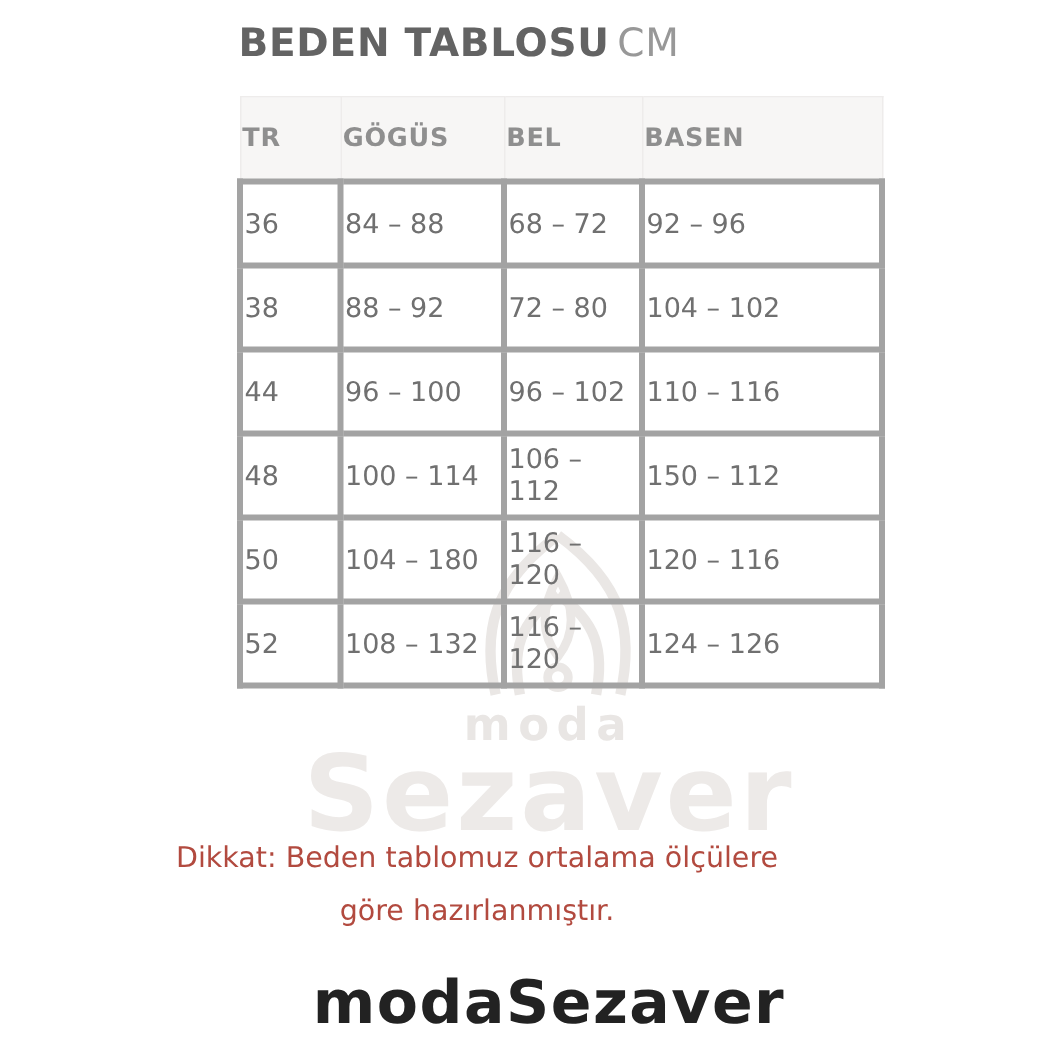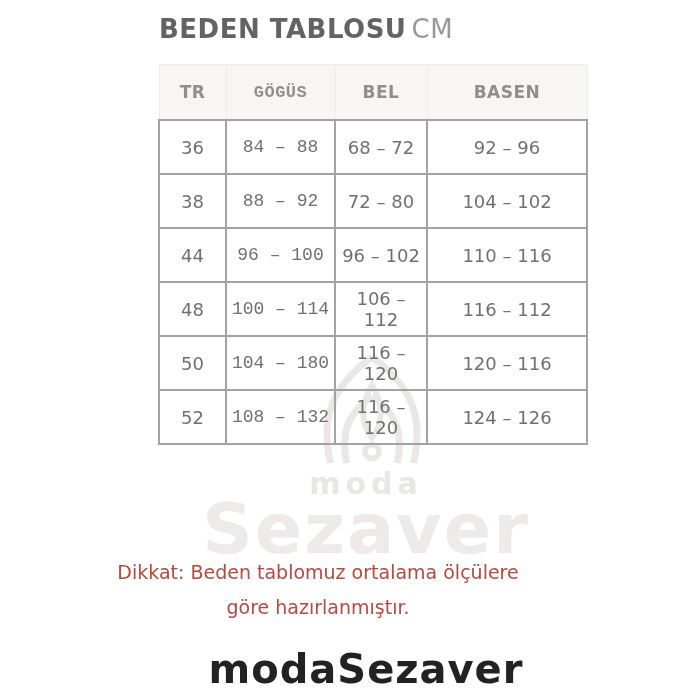--- a/index.html
+++ b/index.html
@@ -29,33 +29,33 @@
   }
   .wm-sezaver{
     position:absolute;left:0;top:494px;width:700px;
     text-align:center;font-size:70px;font-weight:bold;
     letter-spacing:2px;color:#edeae8;line-height:70px;
   }
   
   .size-table{
     position:absolute;left:142px;top:64px;z-index:2;
     width:418px;border-collapse:collapse;table-layout:fixed;
-    text-align:center;
+    text-align:left;
   }
   .size-table th{
     height:52px;background:#f7f6f5;color:#8f8f8f;
     font-size:17px;font-weight:bold;letter-spacing:0.5px;
     border:1px solid #eeeceb;
   }
   .size-table td{
     height:50px;color:#707070;font-size:18px;
-    border:2px solid #a3a3a3;background:transparent;
+    border:4px solid #a3a3a3;background:transparent;
   }
   .size-table th:nth-child(1),.size-table td:nth-child(1){width:64px;}
-  .size-table th:nth-child(2),.size-table td:nth-child(2){width:106px;font-family:Liberation Mono, monospace;}
+  .size-table th:nth-child(2),.size-table td:nth-child(2){width:106px;}
   .size-table th:nth-child(3),.size-table td:nth-child(3){width:89px;}
   .size-table th:nth-child(4),.size-table td:nth-child(4){width:157px;}
   
   .note{
     position:absolute;left:0;top:555px;width:604px;z-index:3;
     text-align:center;color:#b24a3f;
     font-size:19px;line-height:35px;
   }
   
   .logo{
@@ -110,21 +110,21 @@
         <tr>
           <td>44</td>
           <td>96 – 100</td>
           <td>96 – 102</td>
           <td>110 – 116</td>
         </tr>
         <tr>
           <td>48</td>
           <td>100 – 114</td>
           <td>106 – 112</td>
-          <td>116 – 112</td>
+          <td>150 – 112</td>
         </tr>
         <tr>
           <td>50</td>
           <td>104 – 180</td>
           <td>116 – 120</td>
           <td>120 – 116</td>
         </tr>
         <tr>
           <td>52</td>
           <td>108 – 132</td>

